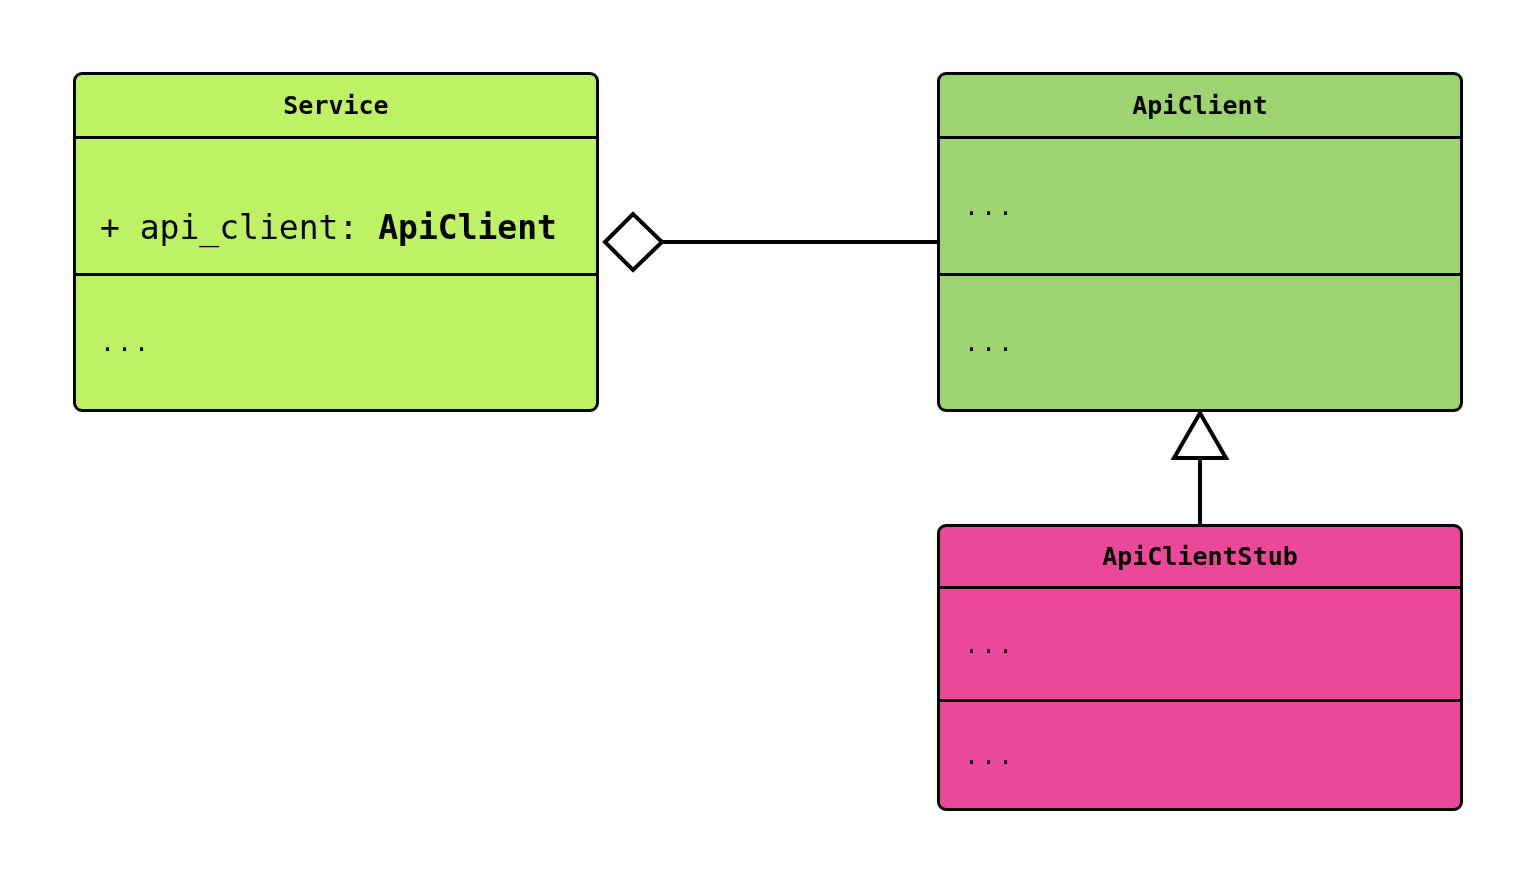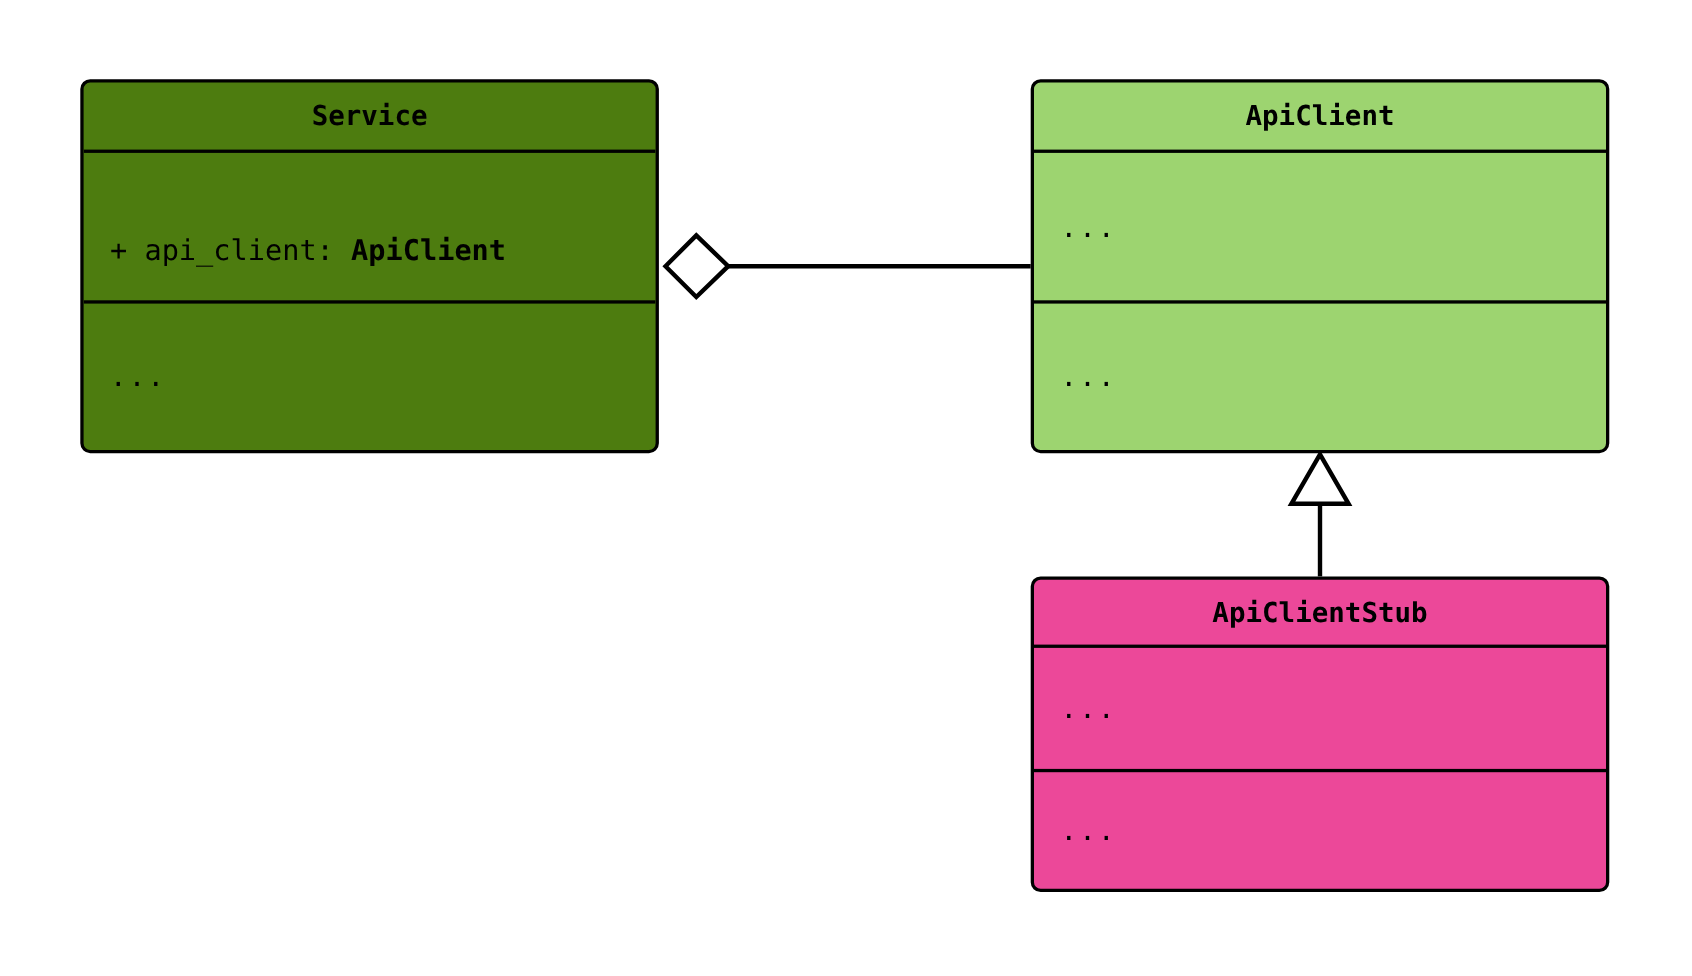--- a/index.html
+++ b/index.html
@@ -57,21 +57,21 @@
 
   .class-title {
     font-weight: bold;
     font-size: 25px;
     color: #000000;
     letter-spacing: 0px;
     white-space: pre;
   }
 
   .member-line {
-    font-size: 26px;
+    font-size: 33px;
     color: #000000;
     white-space: pre;
     margin-top: 43px;
   }
 
   .member-line .type-name {
     font-weight: bold;
   }
 
   .ellipsis {
@@ -80,21 +80,21 @@
     white-space: pre;
     letter-spacing: 2px;
   }
 
   
   #class-service {
     left: 73px;
     top: 72px;
     width: 526px;
     height: 340px;
-    background: #4d7c0f;
+    background: #bef264;
     text-align: center;
   }
   #class-service .c-header { height: 64px; }
   #class-service .c-attrs  { height: 137px; }
   #class-service .c-ops    { height: 133px; }
 
   #class-apiclient {
     left: 937px;
     top: 72px;
     width: 526px;

